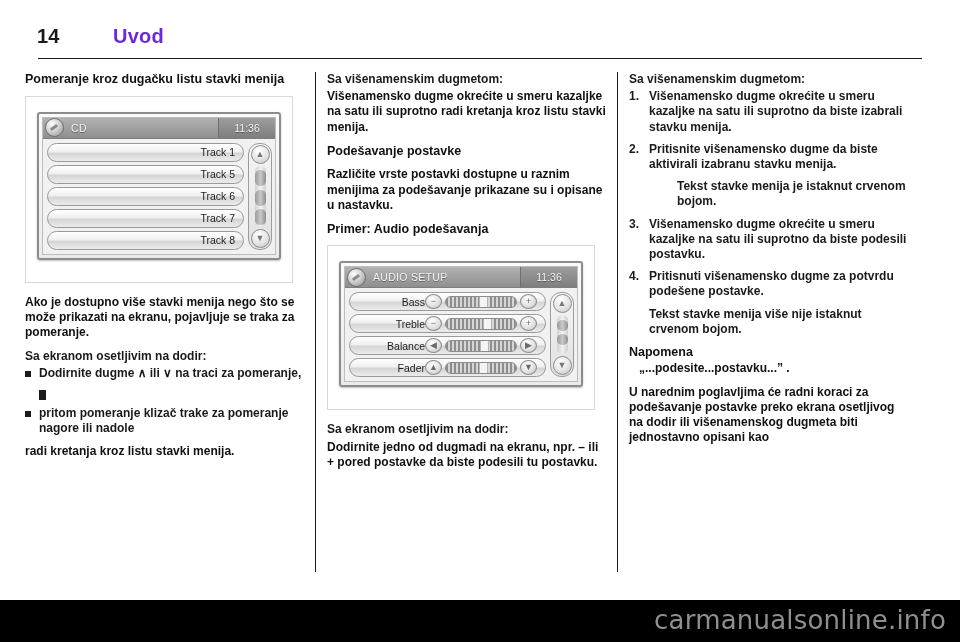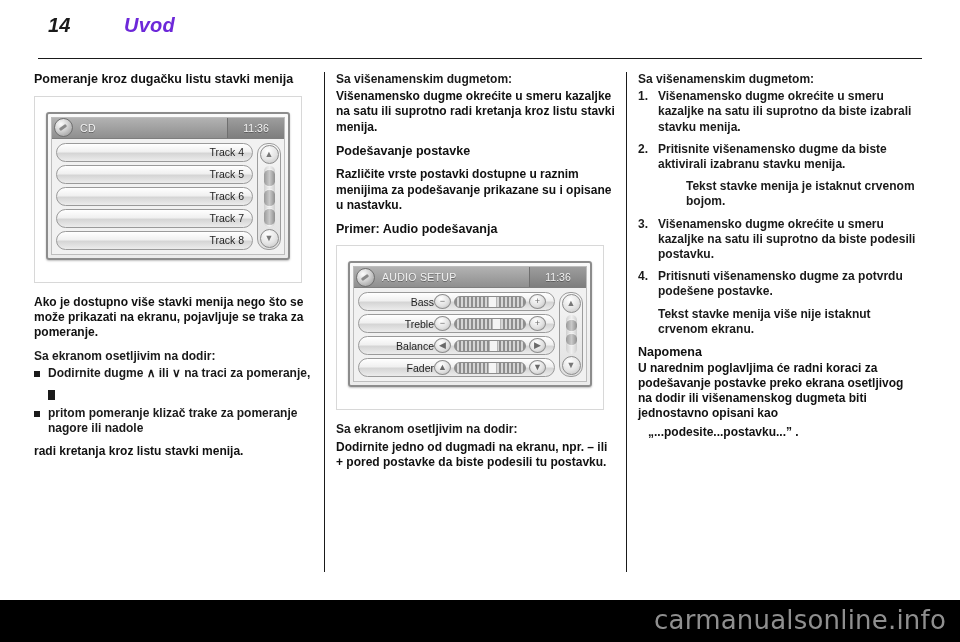--- a/index.html
+++ b/index.html
@@ -20,27 +20,26 @@
     position: absolute;
     left: 0; top: 0;
     width: 960px;
     height: 642px;
     background: #fff;
   }
 
   
   .page-header {
     position: absolute;
-    left: 48px;
+    left: 37px;
     top: 14px;
     width: 884px;
     height: 34px;
     display: flex;
-    align-items: flex-start;
-    font-style: italic;
+    align-items: flex-end;
   }
   .page-number {
     font-size: 20px;
     font-weight: bold;
     letter-spacing: 0.2px;
     color: #1a1a1a;
     width: 76px;
   }
   .page-chapter {
     font-size: 20px;
@@ -53,21 +52,21 @@
     left: 38px;
     top: 58px;
     width: 884px;
     height: 1px;
     background: #1a1a1a;
   }
 
   
   .columns {
     position: absolute;
-    left: 34px;
+    left: 25px;
     top: 72px;
     width: 884px;
     height: 520px;
     display: flex;
   }
   .col {
     width: 280px;
     position: relative;
   }
   .col-gap {
@@ -349,21 +348,21 @@
         <div class="device">
           <div class="device-inner">
             <div class="titlebar">
               <div class="tb-icon"></div>
               <div class="tb-title">CD</div>
               <div class="tb-clock">11:36</div>
             </div>
             <div class="screen-body">
               <div class="rows">
                 <div class="row-btn">
-                    <span class="lbl">Track 4</span>
+                    <span class="lbl">Track 1</span>
                   </div>
                 <div class="row-btn">
                     <span class="lbl">Track 5</span>
                   </div>
                 <div class="row-btn">
                     <span class="lbl">Track 6</span>
                   </div>
                 <div class="row-btn">
                     <span class="lbl">Track 7</span>
                   </div>
@@ -513,27 +512,27 @@
           <span>Pritisnite višenamensko dugme da biste aktivirali izabranu stavku menija.</span>
           <div style="margin-top:7px;margin-left:28px;">Tekst stavke menija je istaknut crvenom bojom.</div>
         </li>
         <li>
           <span class="num">3.</span>
           <span>Višenamensko dugme okrećite u smeru kazaljke na satu ili suprotno da biste podesili postavku.</span>
         </li>
         <li>
           <span class="num">4.</span>
           <span>Pritisnuti višenamensko dugme za potvrdu podešene postavke.</span>
-          <div style="margin-top:7px;">Tekst stavke menija više nije istaknut crvenom ekranu.</div>
+          <div style="margin-top:7px;">Tekst stavke menija više nije istaknut crvenom bojom.</div>
         </li>
       </ul>
 
       <h2 class="sec-title" style="margin-bottom:0;">Napomena</h2>
+      <p class="body" style="padding-left:10px;">„...podesite...postavku...” .</p>
       <p class="body tight">U narednim poglavljima će radni koraci za podešavanje postavke preko ekrana osetljivog na dodir ili višenamenskog dugmeta biti jednostavno opisani kao</p>
-      <p class="body" style="padding-left:10px;">„...podesite...postavku...” .</p>
     </div>
 
   </div>
 
   <div class="footer-bar">
     <div class="watermark">carmanualsonline.info</div>
   </div>
 
 </div>
 

